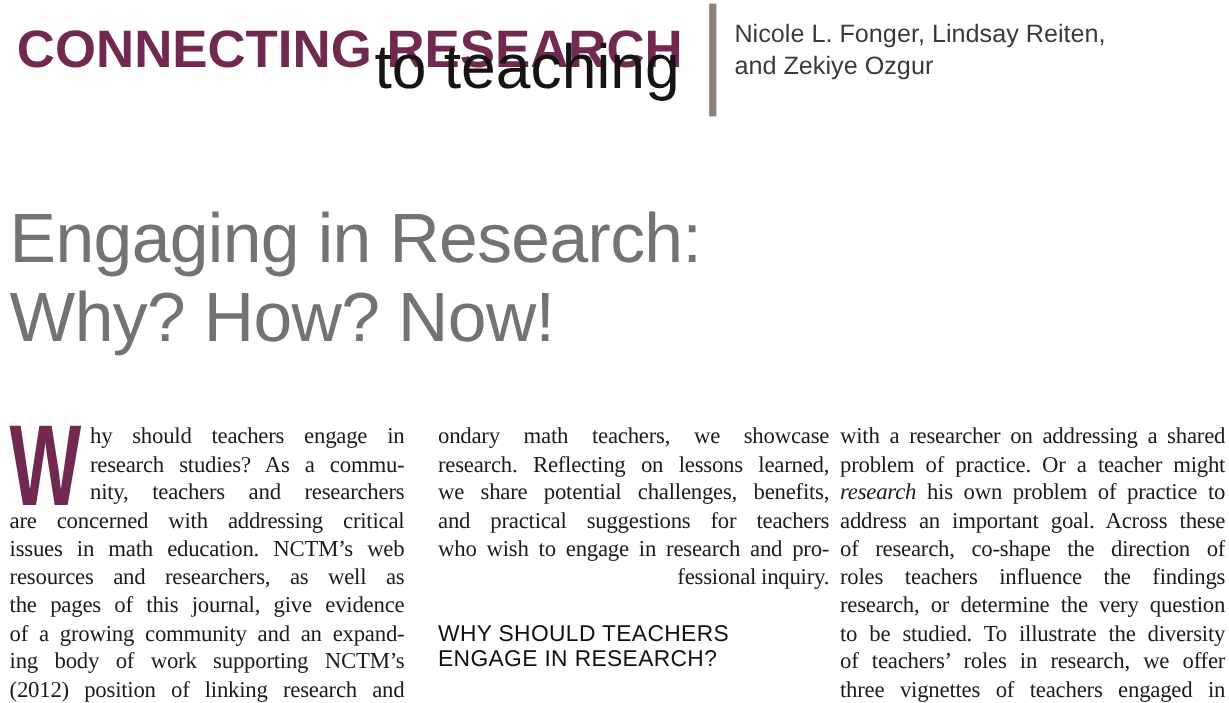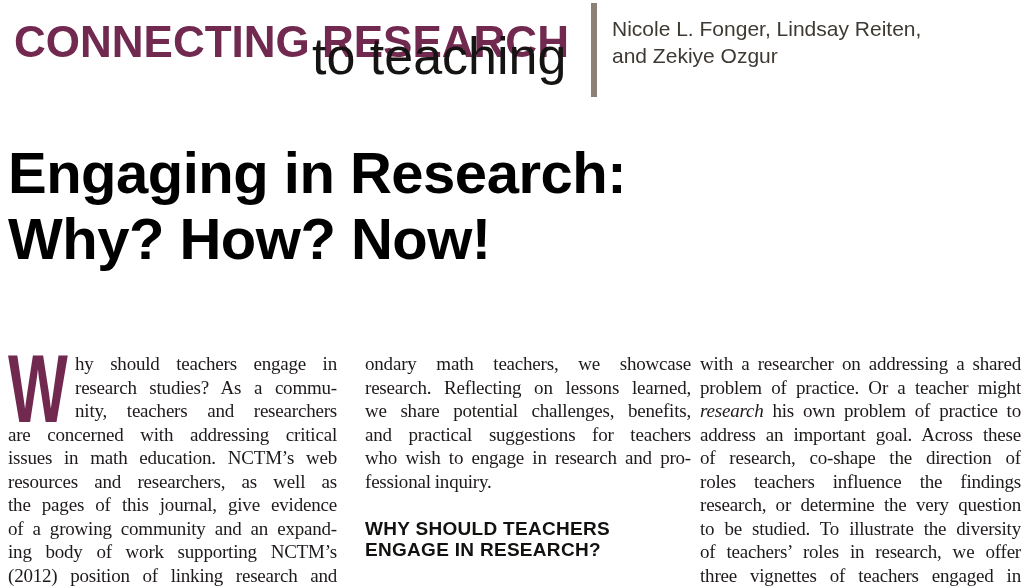--- a/index.html
+++ b/index.html
@@ -47,28 +47,28 @@
     left: 612px; top: 15px;
     font-family: "Liberation Sans", sans-serif;
     font-size: 21px;
     line-height: 27px;
     color: #3E3933;
   }
 
   
   .title {
     position: absolute;
-    left: 8px; top: 140px;
+    left: 8px; top: 166px;
     margin: 0;
     font-family: "Liberation Sans", sans-serif;
-    font-weight: 700;
+    font-weight: 400;
     font-size: 58px;
     line-height: 66px;
     letter-spacing: -0.5px;
-    color: #000000;
+    color: #737373;
     white-space: nowrap;
   }
 
   
   .col {
     position: absolute;
     top: 352px;
     font-family: "Liberation Serif", serif;
     font-size: 19px;
     color: #1D1A19;
@@ -78,41 +78,41 @@
   .col-3 { left: 700px; width: 321px; }
 
   .line {
     height: 23.5px;
     line-height: 23.5px;
     overflow: hidden;
     letter-spacing: -0.2px;
     word-spacing: -0.5px;
   }
   .line.j   { text-align: justify; text-align-last: justify; }
-  .line.end { text-align: left; }
+  .line.end { text-align: right; }
   .line.indent { padding-left: 67px; }
   .line i { font-style: italic; }
 
   .dropcap {
     position: absolute;
     left: 0; top: 2px;
     width: 62px; height: 70px;
     font-family: "Liberation Sans", sans-serif;
     font-weight: 700;
     font-size: 96px;
     line-height: 70px;
     color: #722950;
     transform: scaleX(0.66);
     transform-origin: 0 0;
   }
 
   .colheading {
     margin-top: 25px;
     font-family: "Liberation Sans", sans-serif;
-    font-weight: 700;
+    font-weight: 400;
     font-size: 19px;
     line-height: 21px;
     letter-spacing: 0.3px;
     color: #121110;
   }
 </style>
 </head>
 <body>
 
 <div class="page">

